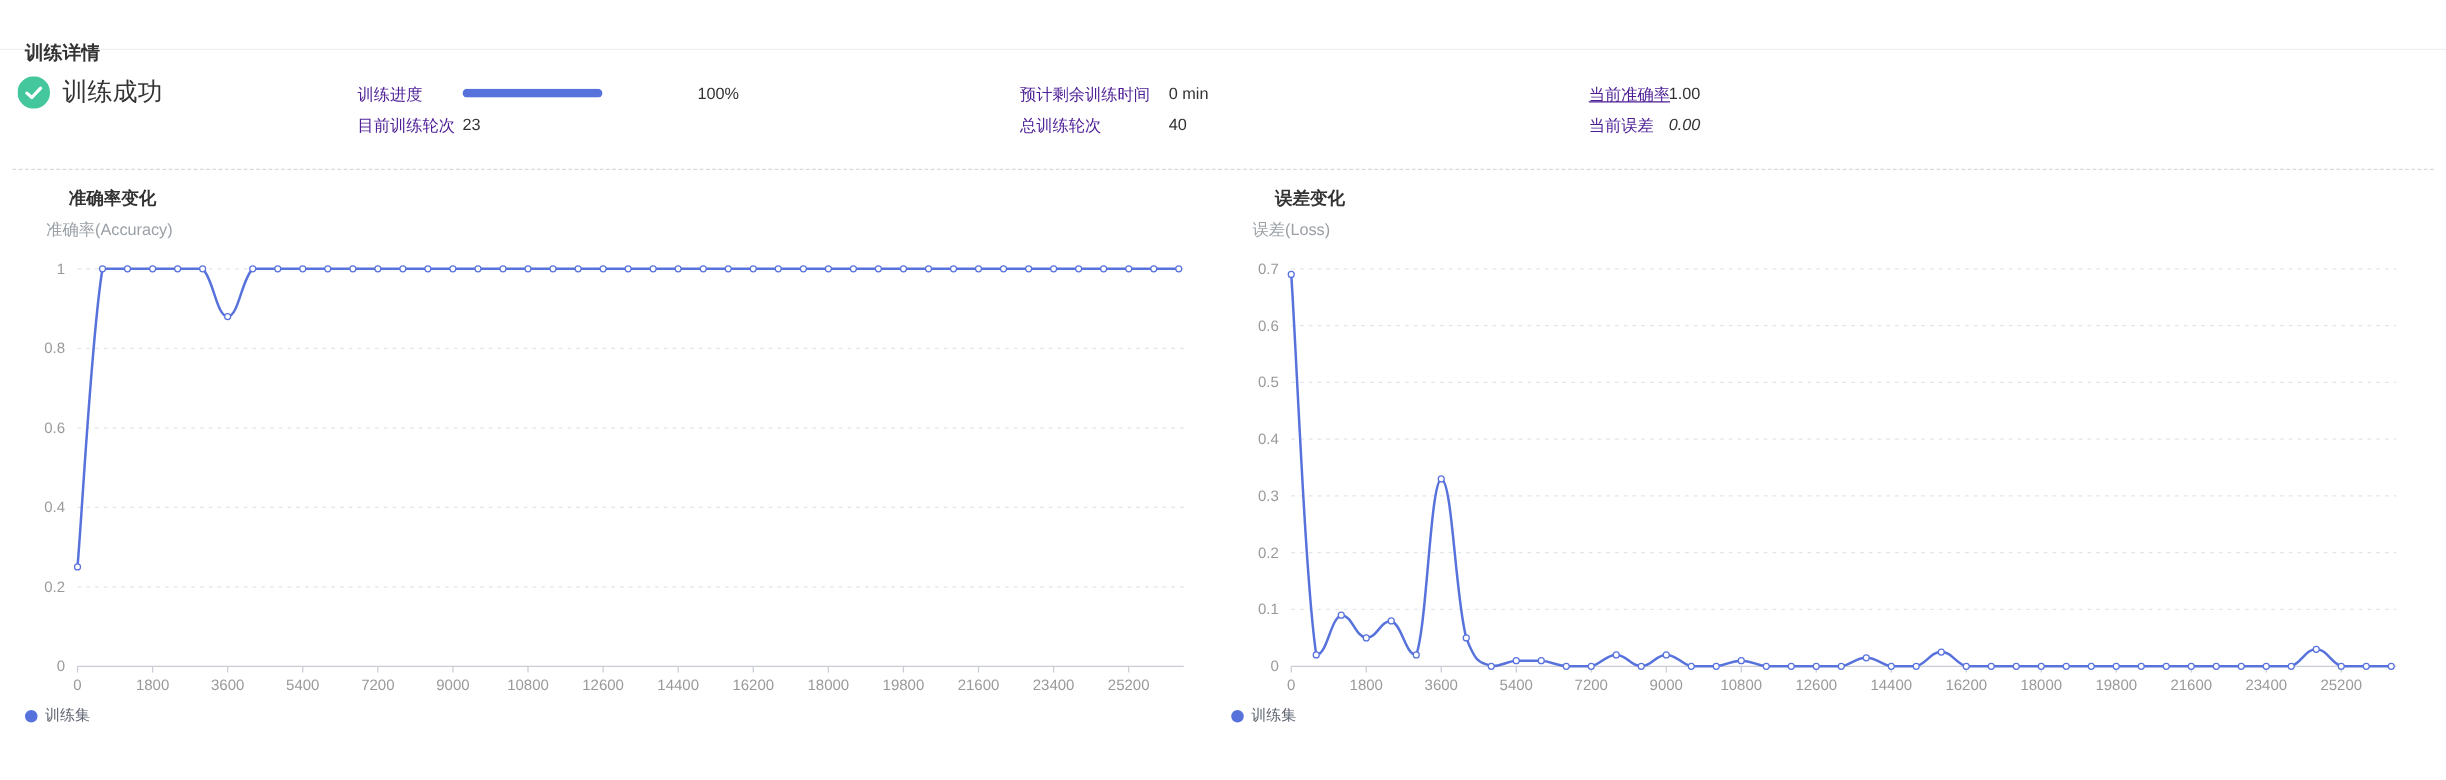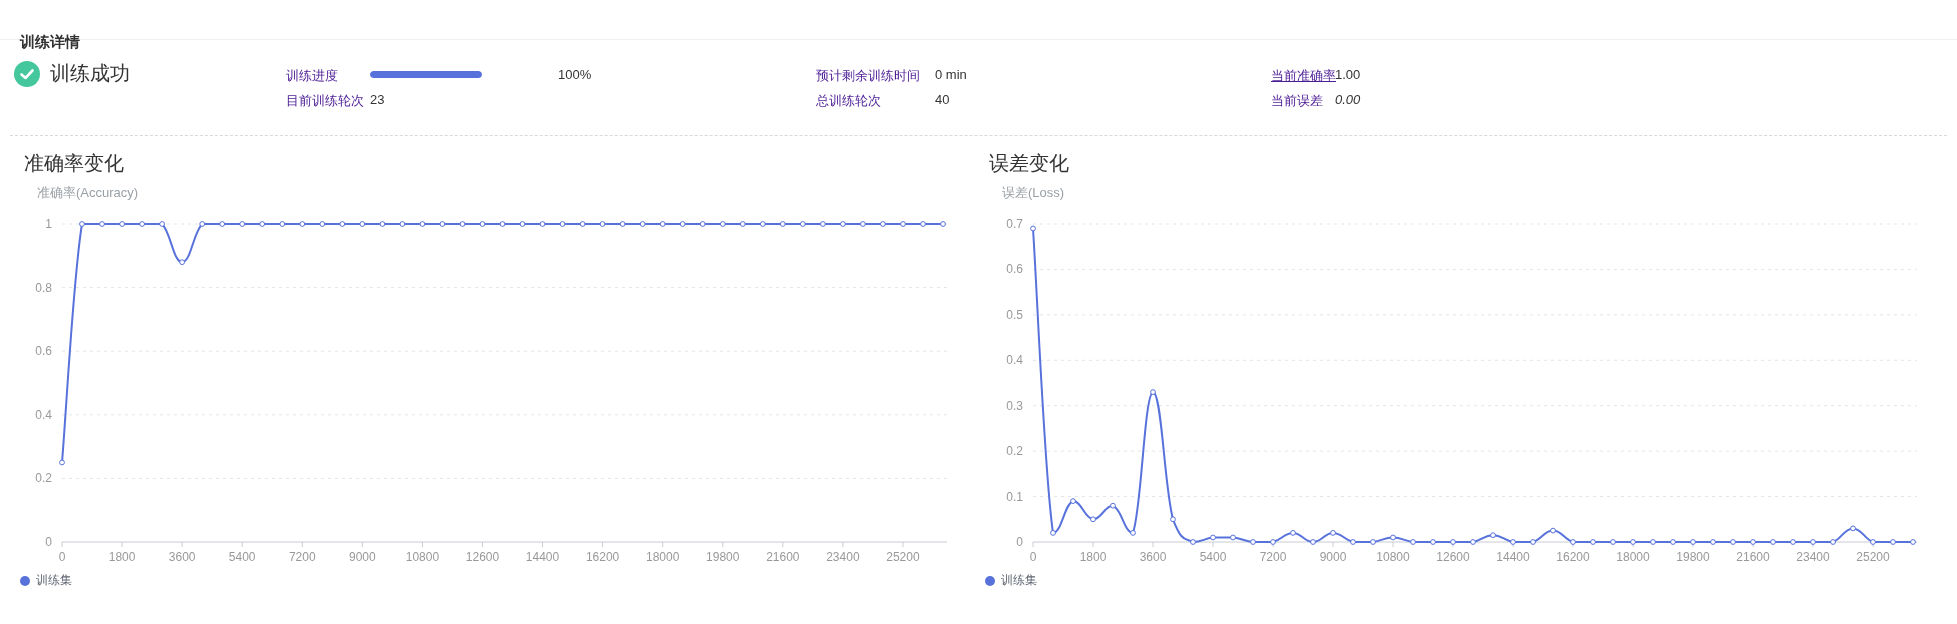--- a/index.html
+++ b/index.html
@@ -23,21 +23,21 @@
                     border-radius:4px; background:#eef0f5; overflow:hidden; }
   .progress-fill { height:100%; border-radius:4px; background:#5872dc; width:0; }
 
   .section-divider { position:absolute; left:10px; top:135px; width:1937px; height:0;
                      border-top:1px dashed #d9d9d9; }
 
   
   .chart-panel { position:absolute; top:150px; }
   .chart-panel.left  { left:20px;  width:935px; }
   .chart-panel.right { left:985px; width:945px; }
-  .chart-title  { font-size:20px; font-weight:normal; color:#333; margin:0 0 7px 4px; }
+  .chart-title  { font-size:14px; font-weight:bold; color:#333; margin:0 0 7px 35px; }
   .chart-ylabel { font-size:13px; color:#9aa0a6; margin:0 0 2px 17px; }
   svg text { font-family:"Liberation Sans","DejaVu Sans",sans-serif; }
 
   .legend { width:100%; display:flex; justify-content:flex-start; align-items:center; margin-top:4px;
             cursor:pointer; }
   .legend-dot { width:10px; height:10px; border-radius:50%; background:#5872dc; margin-right:6px; }
   .legend-text { font-size:12px; color:#5e6470; }
 </style>
 </head>
 <body>

